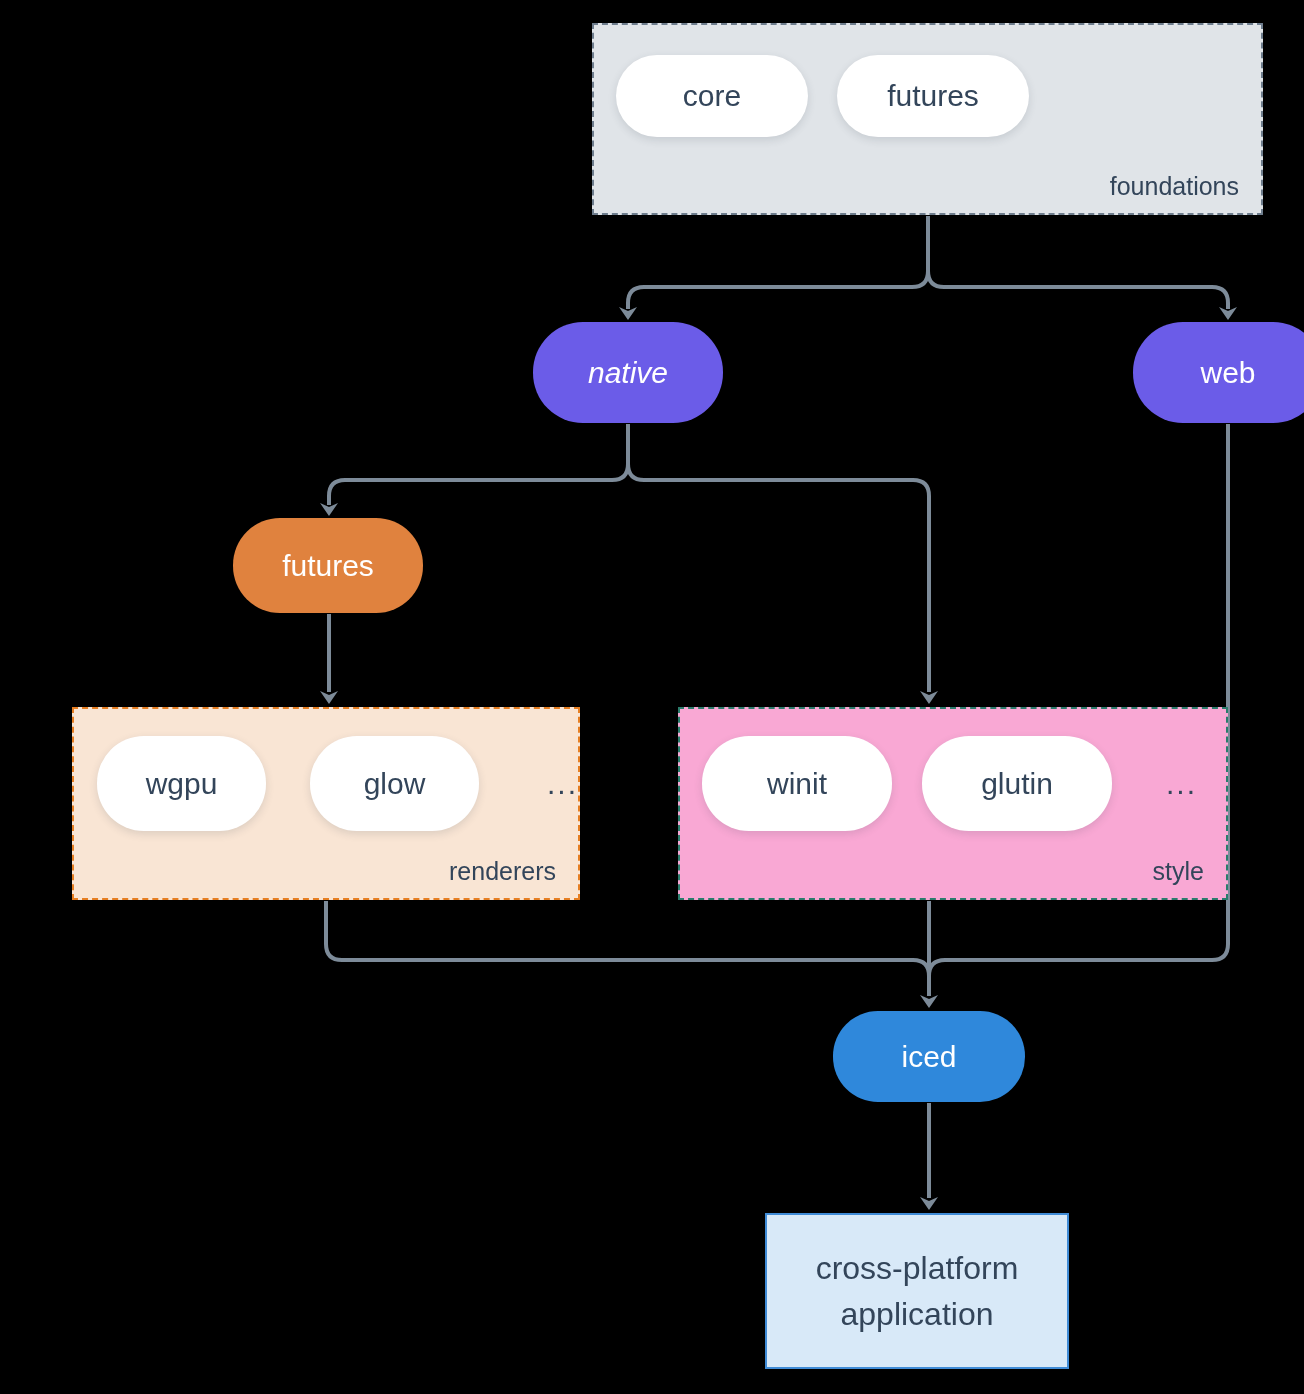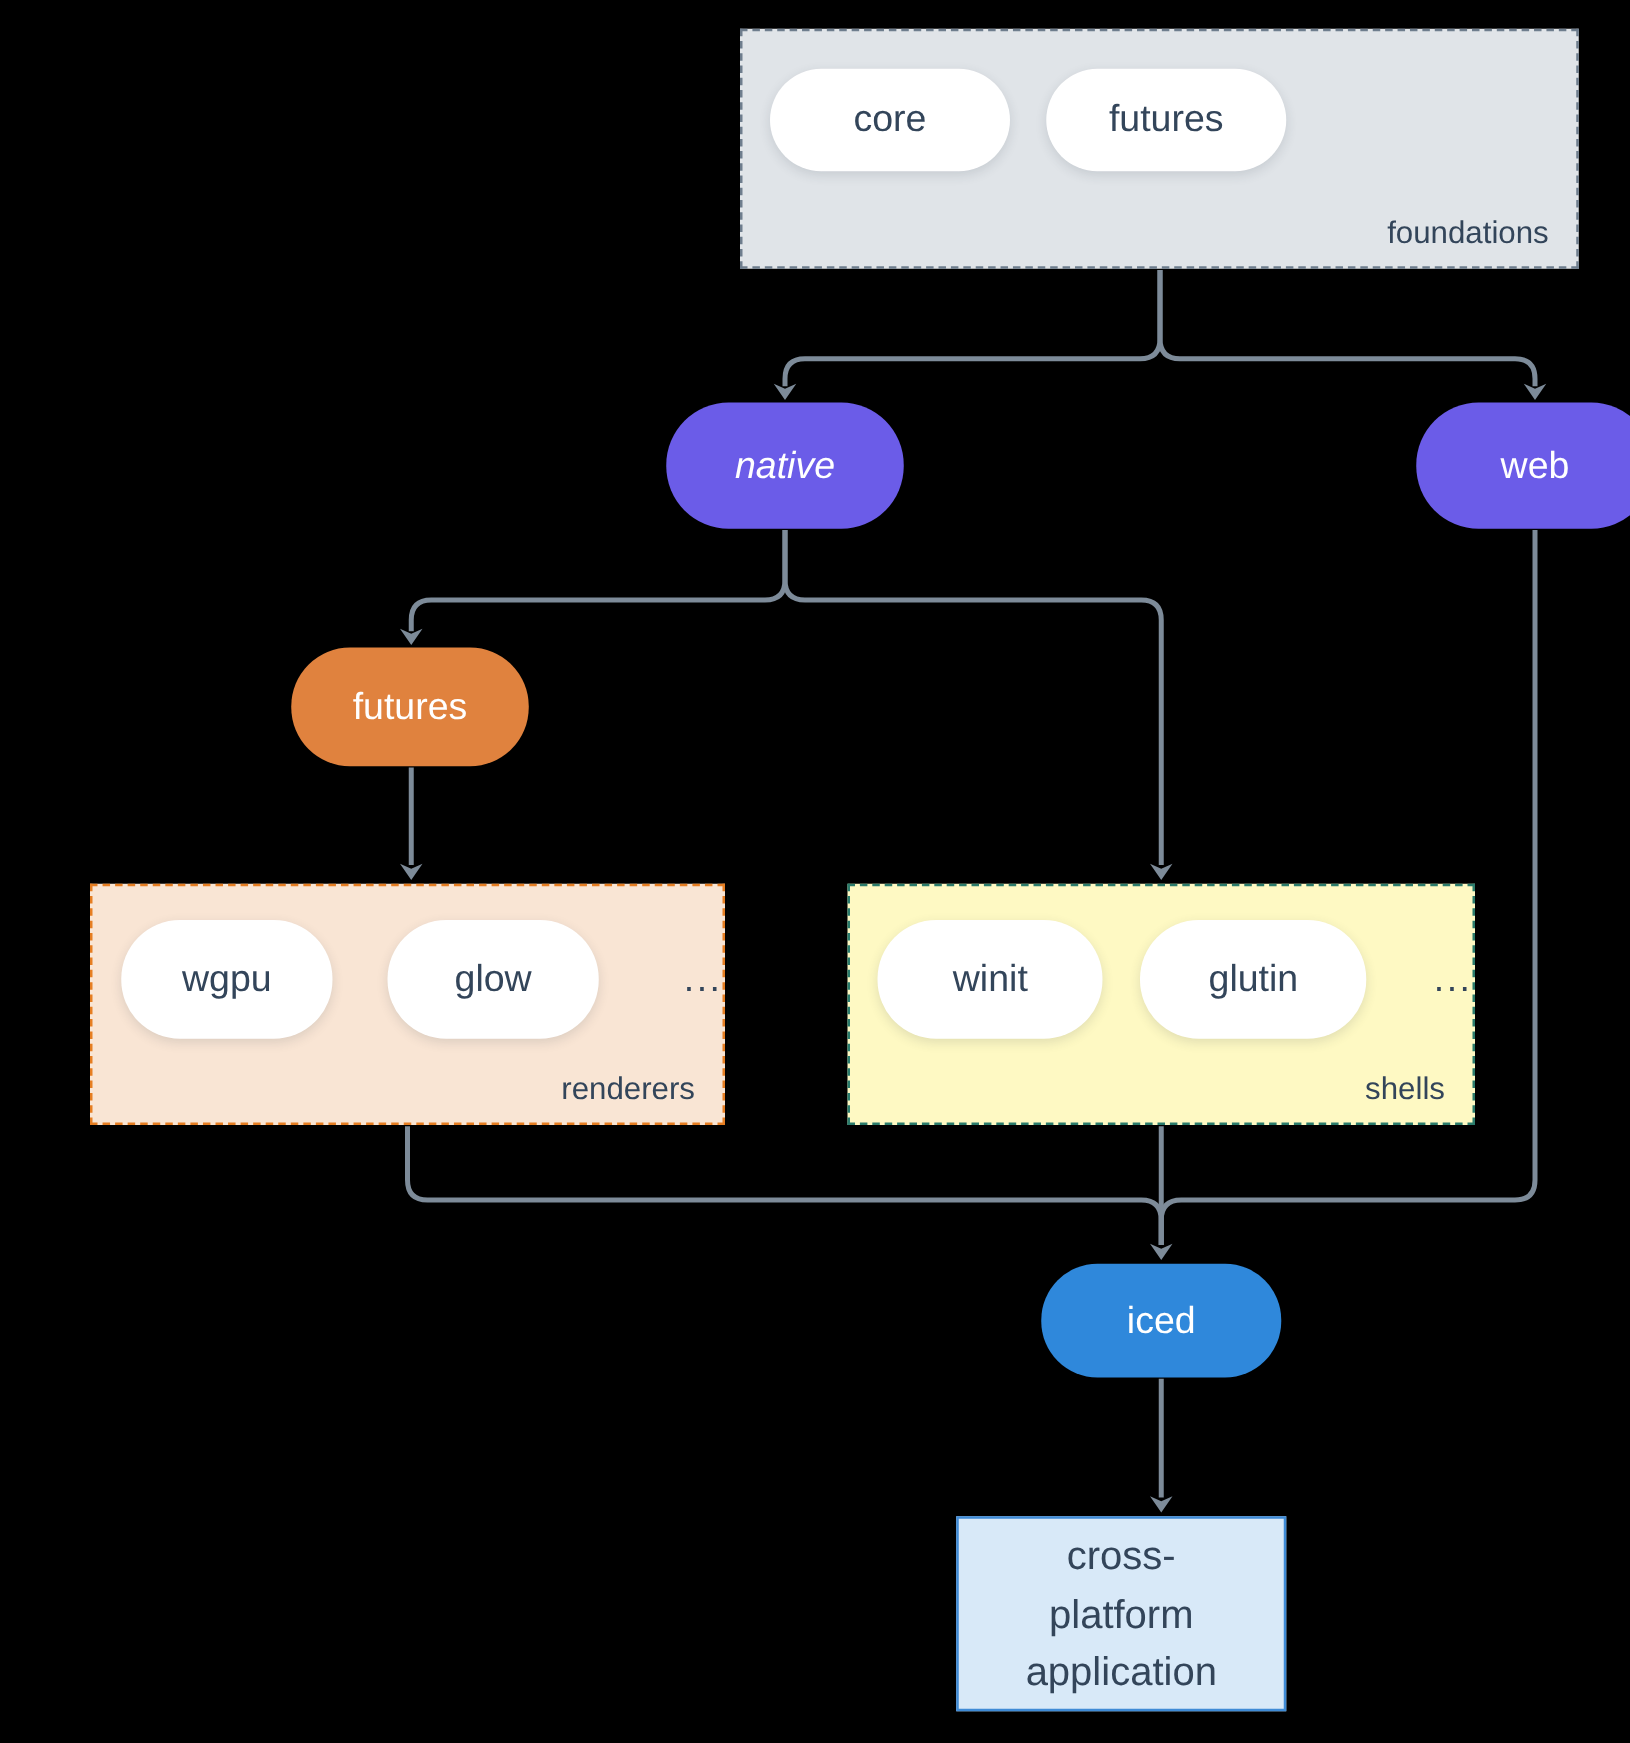--- a/index.html
+++ b/index.html
@@ -80,35 +80,35 @@
   
   .renderers-box {
     left: 27px; top: 707px; width: 508px; height: 193px;
     background: #f9e5d4;
     border: 2px dashed #e67e22;
   }
   .renderers-box .pill-row { padding: 27px 0 0 23px; gap: 44px; }
   .renderers-box .pill { width: 190px; height: 95px; border-radius: 47px; }
   
   .shells-box {
-    left: 633px; top: 707px; width: 502px; height: 193px;
-    background: #fef9c3;
+    left: 633px; top: 707px; width: 550px; height: 193px;
+    background: #f9a8d4;
     border: 2px dashed #2b7c6c;
   }
   .shells-box .pill-row { padding: 27px 0 0 22px; gap: 30px; }
   .shells-box .pill { width: 190px; height: 95px; border-radius: 47px; }
   
   .node-native   { left: 488px;  top: 322px;  width: 190px; height: 101px; border-radius: 50px; background: #6b5ce8; font-style: italic; }
   .node-web      { left: 1088px; top: 322px;  width: 190px; height: 101px; border-radius: 50px; background: #6b5ce8; }
   .node-graphics { left: 188px;  top: 518px;  width: 190px; height: 95px;  border-radius: 47px; background: #e0823e; }
   .node-iced     { left: 788px;  top: 1011px; width: 192px; height: 91px;  border-radius: 45px; background: #2f88db; }
   
   .app-box {
     position: absolute;
-    left: 720px; top: 1213px; width: 264px; height: 156px;
+    left: 720px; top: 1213px; width: 304px; height: 156px;
     box-sizing: border-box;
     background: #d8e9f8;
     border: 2px solid #3f8bd6;
     display: flex;
     align-items: center;
     justify-content: center;
     text-align: center;
     font-size: 32px;
     line-height: 1.45;
     color: #33455a;
@@ -169,20 +169,20 @@
     </div>
     <div class="group-label">renderers</div>
   </div>
 
   <div class="group-box shells-box">
     <div class="pill-row">
       <div class="pill">winit</div>
       <div class="pill">glutin</div>
       <div class="dots">...</div>
     </div>
-    <div class="group-label">shells</div>
+    <div class="group-label">style</div>
   </div>
 
   <div class="node-pill node-iced">iced</div>
 
   <div class="app-box">cross-platform application</div>
 
 </div>
 
 </body></html>

